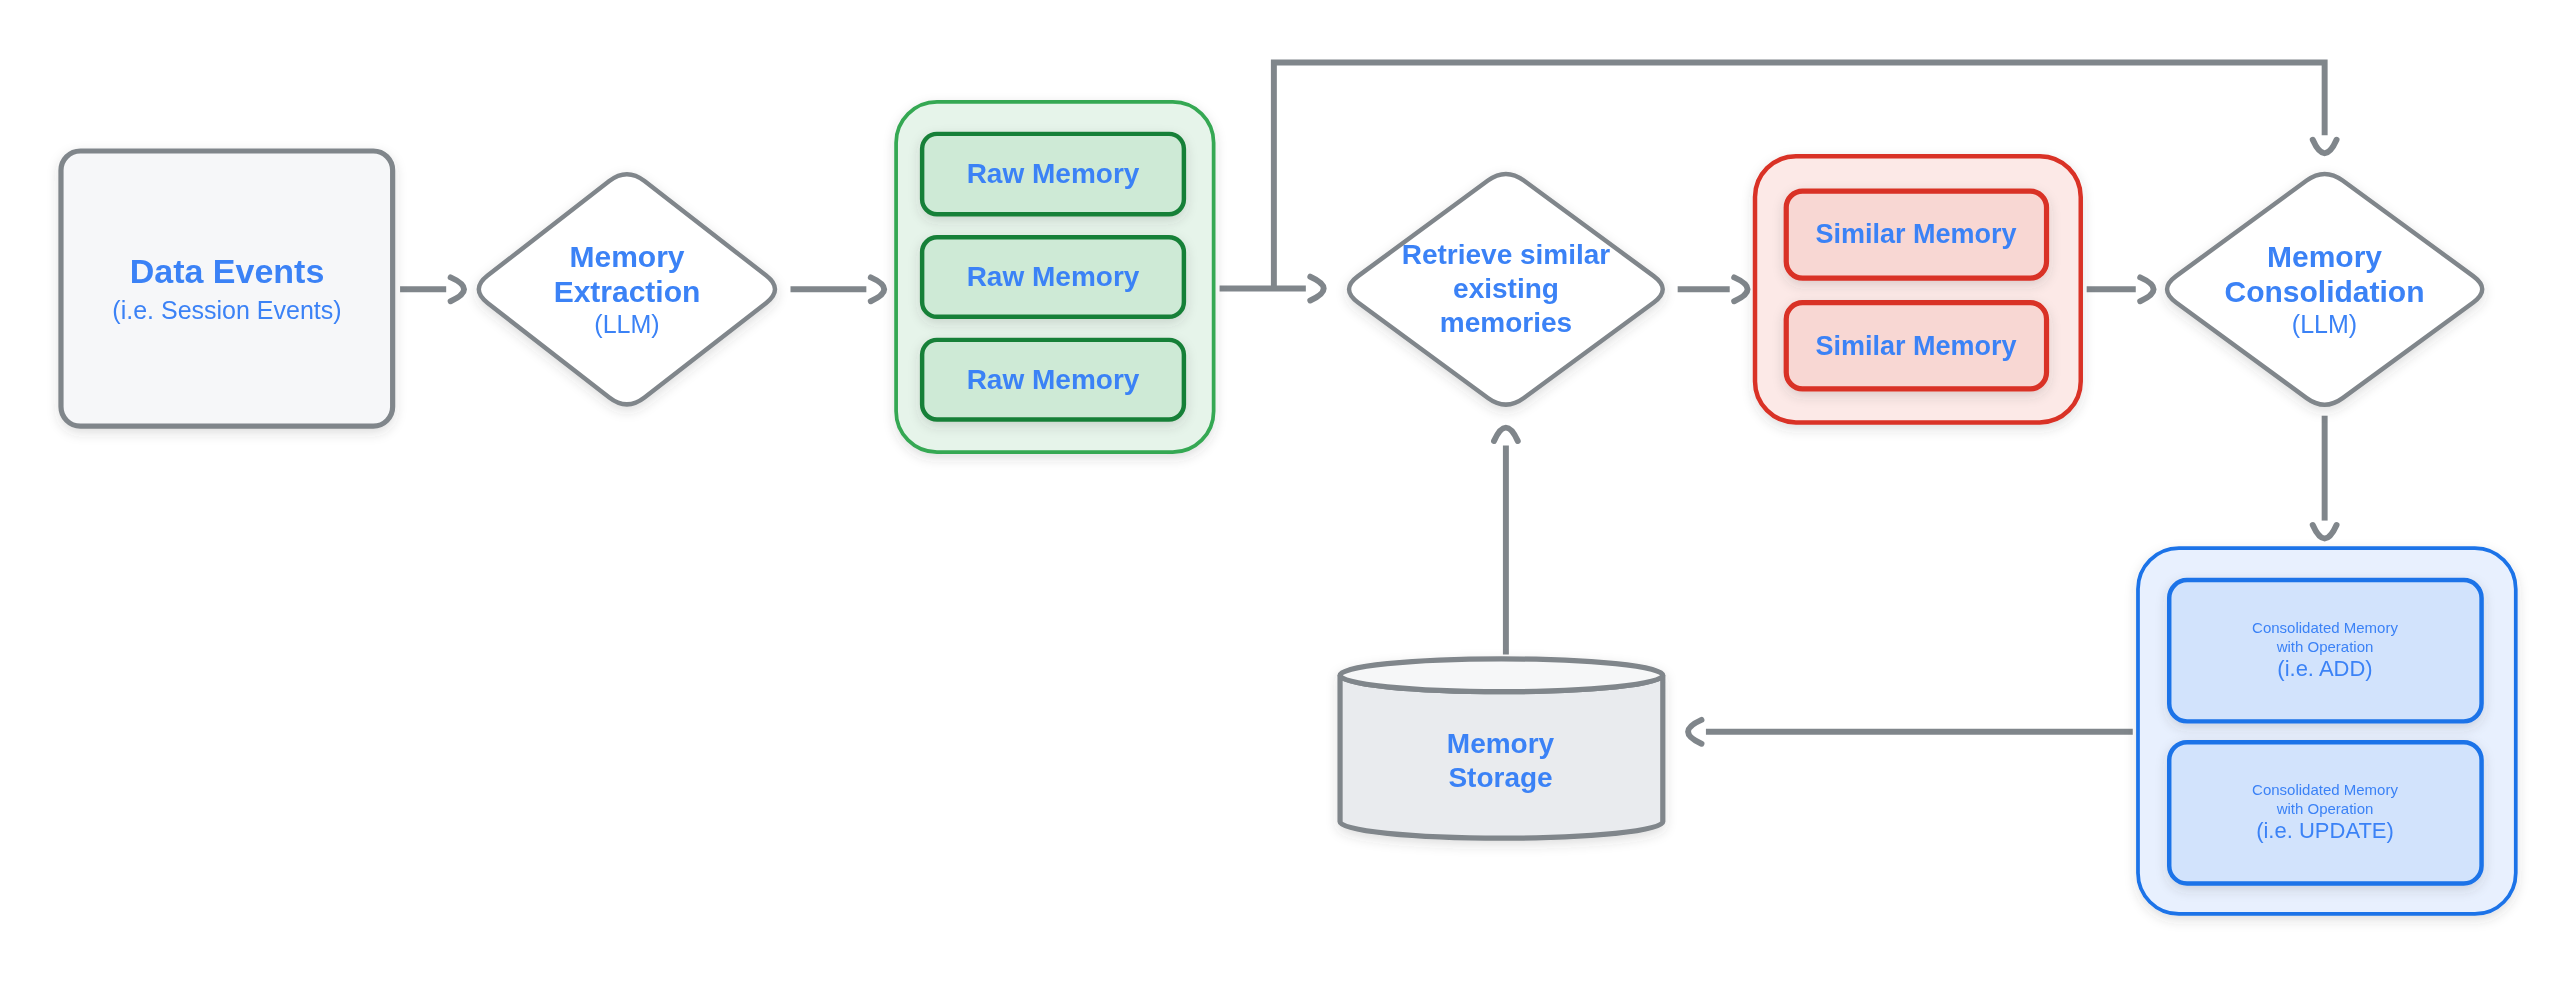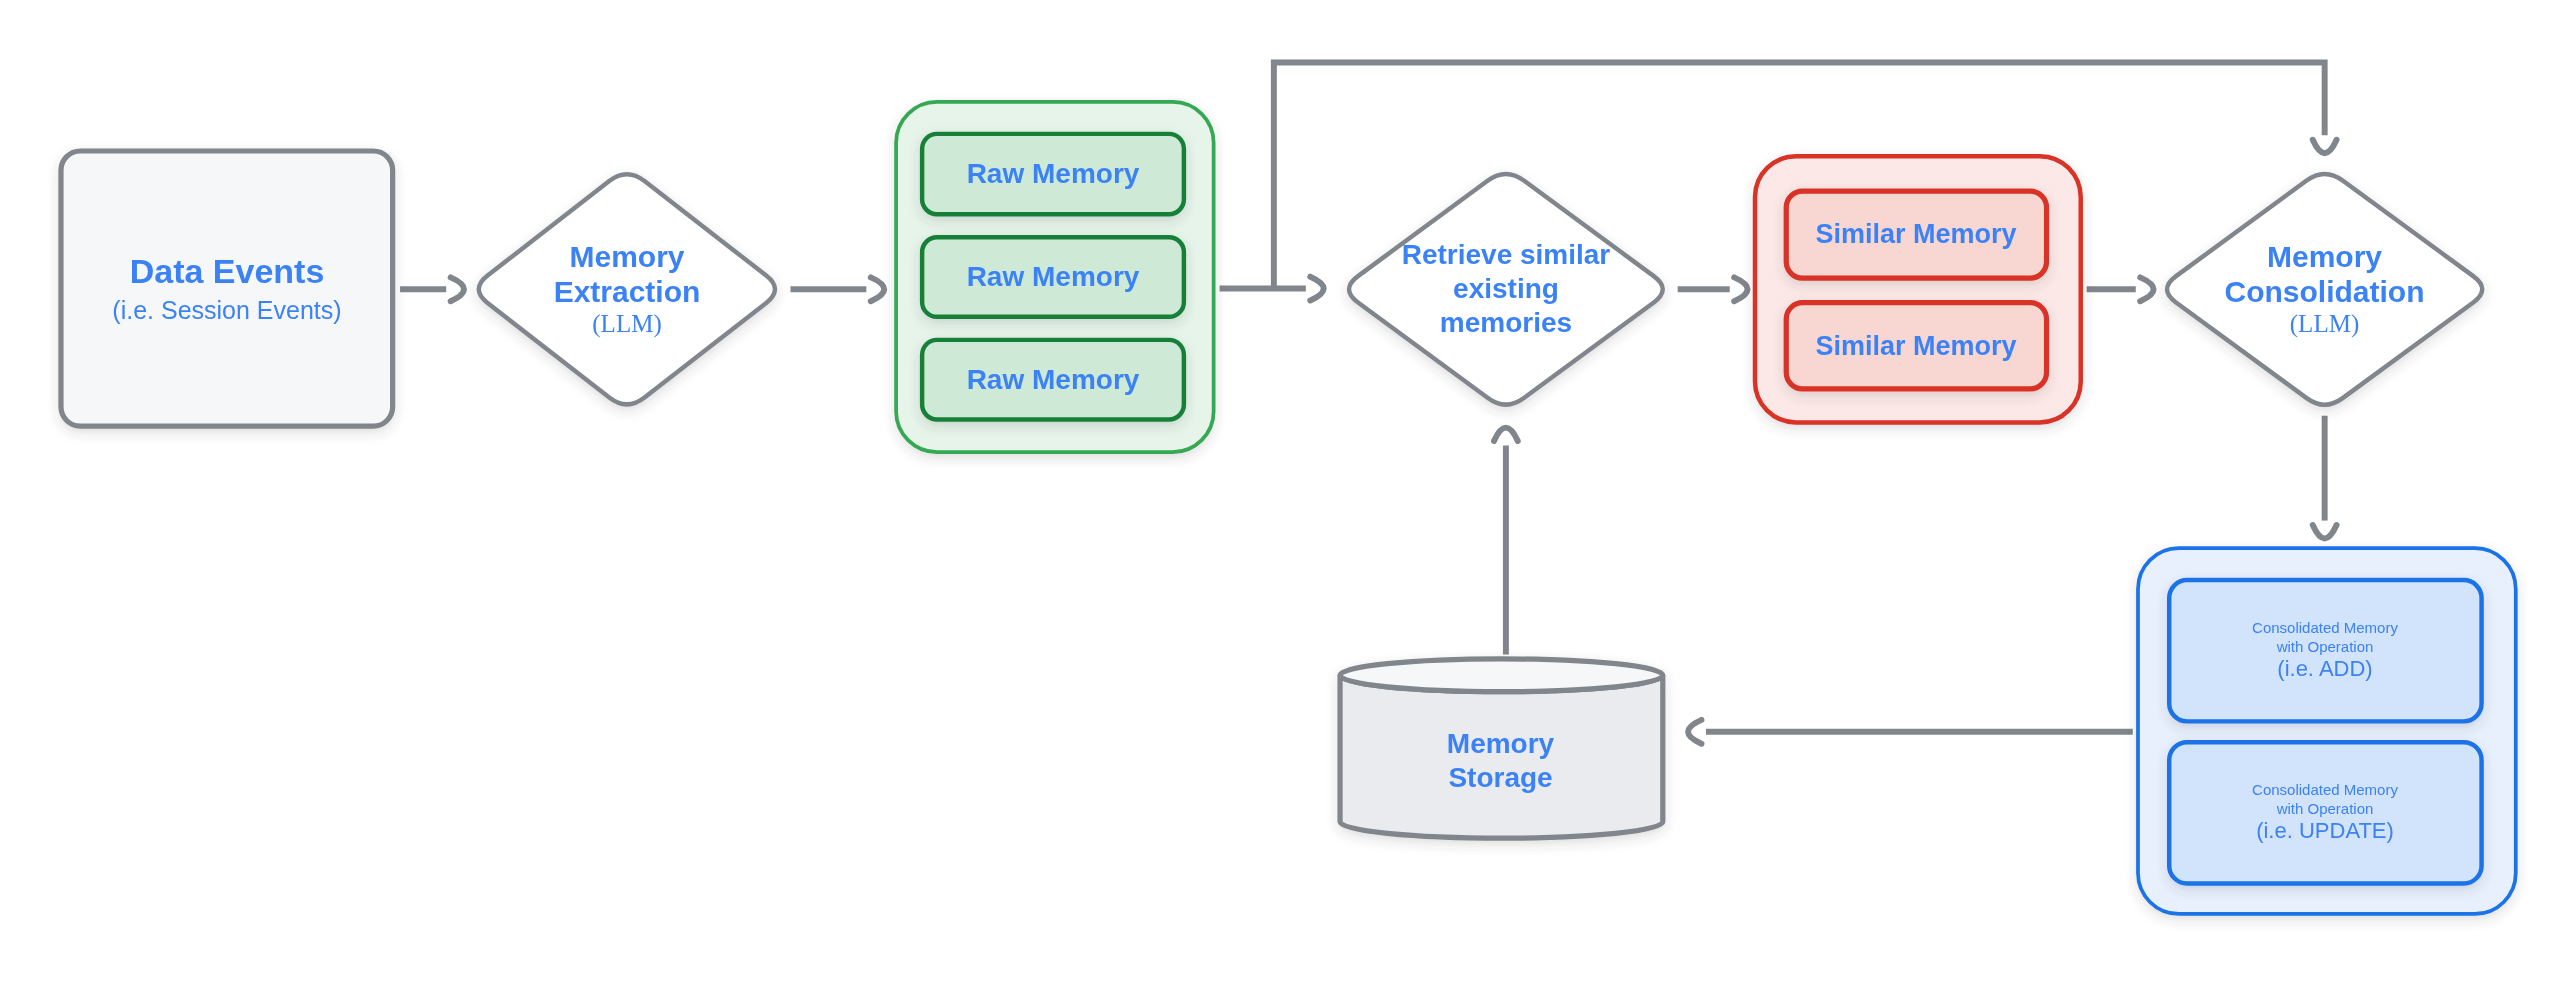--- a/index.html
+++ b/index.html
@@ -32,21 +32,21 @@
     pointer-events: none;
   }
   .t-xl   { font-size: 34px; font-weight: 700; line-height: 1.15; }
   .t-lg   { font-size: 30px; font-weight: 700; line-height: 1.18; }
   .t-md   { font-size: 28px; font-weight: 600; line-height: 1.22; }
   .t-md2  { font-size: 27px; font-weight: 600; line-height: 1.2; }
   .t-sm   { font-size: 15px; font-weight: 400; line-height: 1.28; }
   .t-sub  { font-size: 25px; font-weight: 400; line-height: 1.2; }
   .t-sub2 { font-size: 22px; font-weight: 400; line-height: 1.2; }
   .mt6  { margin-top: 4.5px; }
-  .mt10 { margin-top: 0; font-family: Liberation Serif, serif; }
+  .mt10 { margin-top: 0; }
   .mt16 { }
 </style>
 </head>
 <body>
 
 <div class="canvas">
 
   <svg class="diagram-svg" width="2576" height="1001" viewBox="0 0 3464 1346">
     <defs>
       <marker id="arrowhead" viewBox="-48 -24 72 48" markerWidth="72" markerHeight="48" markerUnits="userSpaceOnUse" refX="-24" refY="0" orient="auto">

